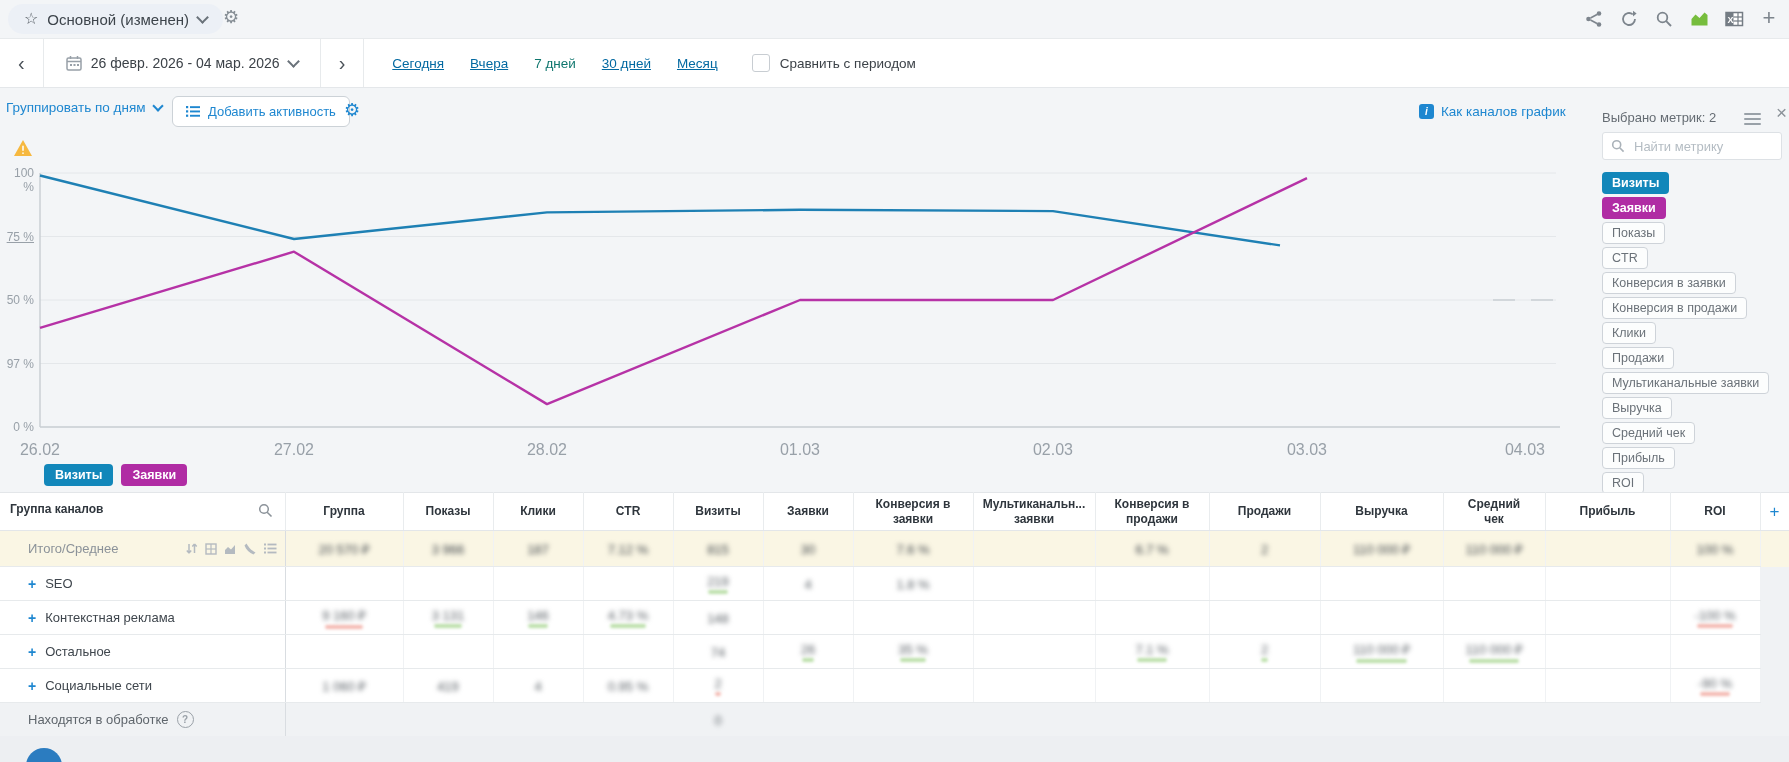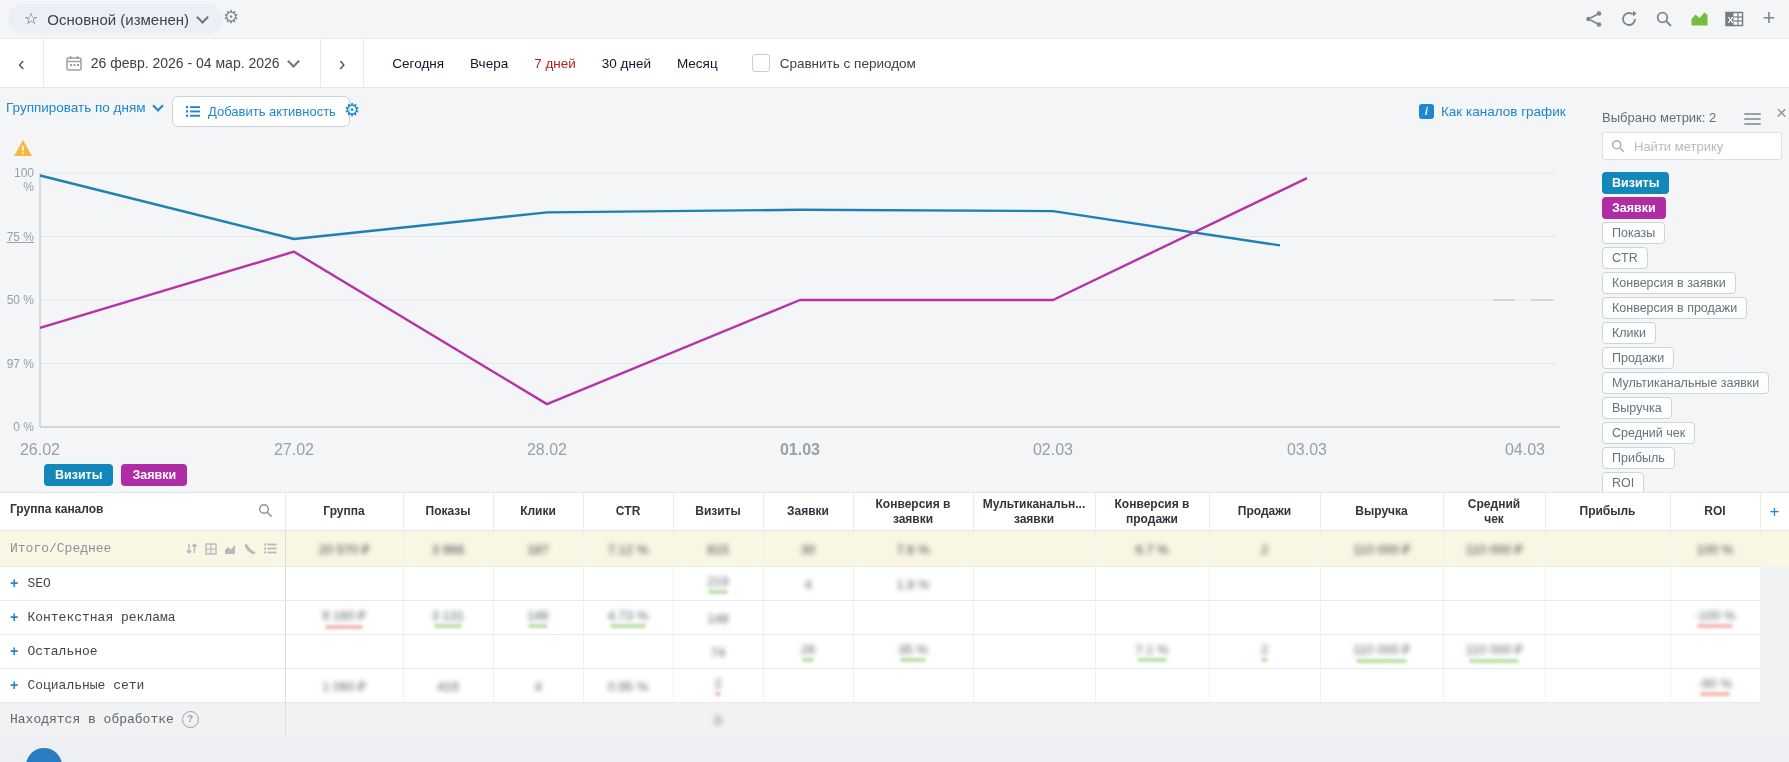--- a/index.html
+++ b/index.html
@@ -18,22 +18,22 @@
   .tico{width:20px;height:20px;display:flex;align-items:center;justify-content:center;cursor:pointer;}
   .plus-big{font-size:22px;color:#7d858d;font-weight:400;line-height:1;margin-top:-2px;}
   
   .datebar{position:absolute;left:0;top:38px;width:1789px;height:48px;background:#fff;
            border-top:1px solid #e7eaec;border-bottom:1px solid #e4e7ea;display:flex;align-items:center;}
   .db-cell{height:48px;display:flex;align-items:center;justify-content:center;border-right:1px solid #e7eaec;}
   .arrow{font-size:20px;color:#4a5158;cursor:pointer;padding:0 18px;line-height:1;}
   .date-ctl{display:flex;align-items:center;gap:9px;padding:0 22px;cursor:pointer;}
   .date-txt{font-size:14px;color:#3c4248;}
   .presets{display:flex;align-items:center;gap:26px;margin-left:28px;}
-  .preset{font-size:13.5px;color:#b91c1c;cursor:pointer;}
-  .preset.link{color:#0f172a;}
+  .preset{font-size:13.5px;color:#0f766e;cursor:pointer;}
+  .preset.link{color:#0369a1;text-decoration:underline;}
   .cmp{display:flex;align-items:center;gap:10px;margin-left:34px;cursor:pointer;}
   .checkbox{width:16px;height:16px;border:1px solid #c8cdd2;border-radius:3px;background:#fff;}
   .cmp-label{font-size:13.5px;color:#3c4248;}
   
   .grp{position:absolute;left:6px;top:100px;display:flex;align-items:center;gap:8px;
        color:#1e87d0;font-size:13.5px;cursor:pointer;}
   .caret-b{width:6px;height:6px;border-right:2px solid #1e87d0;border-bottom:2px solid #1e87d0;
            transform:rotate(45deg);margin-top:-3px;}
   .add-act{position:absolute;left:172px;top:96px;height:31px;border:1px solid #ccd2d7;border-radius:6px;
            background:#fff;display:flex;align-items:center;gap:8px;padding:0 13px;color:#1e87d0;
@@ -68,21 +68,21 @@
   
   .tbl-wrap{position:absolute;left:0;top:492px;width:1789px;}
   table{border-collapse:collapse;table-layout:fixed;width:1789px;background:#fff;}
   th{height:38px;font-size:12px;font-weight:bold;color:#2f363d;background:#fff;text-align:center;
      border-right:1px solid #e9ecee;border-top:1px solid #e3e6e9;border-bottom:1px solid #e3e6e9;
      white-space:pre-line;line-height:1.25;padding:0 2px;box-sizing:border-box;cursor:pointer;}
   th.name-h{text-align:left;padding-left:10px;cursor:default;}
   th.add-h{color:#1e87d0;font-size:17px;font-weight:normal;}
   td{height:34px;border-bottom:1px solid #e7eaec;border-right:1px solid #f0f2f4;text-align:center;
      font-size:13px;color:#5a6066;padding:0;box-sizing:border-box;}
-  td.name{ text-align:left;padding-left:10px;border-right:1px solid #d9dde1;color:#3f464d;font-family:Liberation Mono, monospace;}
+  td.name{ text-align:left;padding-left:28px;border-right:1px solid #d9dde1;color:#3f464d;}
   td.ghost{background:#f0f2f4;border-right:none;border-bottom:none;}
   tr.total td{height:36px;background:#faf6e4;color:#3e444a;}
   tr.total td.name{color:#8b9299;}
   tr.muted td{background:#f0f2f4;color:#5f666c;}
   .expand{color:#1e87d0;font-weight:bold;font-size:14px;margin-right:9px;cursor:pointer;}
   .name-inner{display:flex;align-items:center;}
   .row-icons{margin-left:auto;margin-right:8px;display:flex;gap:7px;align-items:center;}
   .srch-h{float:right;margin-right:10px;margin-top:1px;cursor:pointer;}
   .help{display:inline-flex;width:15px;height:15px;border:1.3px solid #9aa1a8;border-radius:50%;color:#9aa1a8;
         font-size:10px;font-weight:bold;align-items:center;justify-content:center;margin-left:8px;}
@@ -220,21 +220,21 @@
       <div class="ytick" style="top: 420px;">0 %</div>
       <div class="ytick" style="top: 356.5px;">97 %</div>
       <div class="ytick" style="top: 293px;">50 %</div>
       <div class="ytick" style="top: 229.5px; text-decoration: underline;">75 %</div>
       <div class="ytick" style="top: 166px;">100 %</div>
     </div>
   <div id="xticks">
       <div class="xtick" style="left: 18px;">26.02</div>
       <div class="xtick" style="left: 272px;">27.02</div>
       <div class="xtick" style="left: 525px;">28.02</div>
-      <div class="xtick" style="left: 778px; font-weight: bold;">01.03</div>
+      <div class="xtick" style="left: 778px;">01.03</div>
       <div class="xtick" style="left: 1031px;">02.03</div>
       <div class="xtick" style="left: 1285px;">03.03</div>
       <div class="xtick" style="left: 1503px;">04.03</div>
     </div>
   <svg id="chart" class="chart-svg" width="1580" height="305">
       <line x1="40" y1="223.5" x2="1556" y2="223.5" stroke="#e4e7ea" stroke-width="1"></line>
       <line x1="40" y1="160" x2="1556" y2="160" stroke="#e4e7ea" stroke-width="1"></line>
       <line x1="40" y1="96.5" x2="1556" y2="96.5" stroke="#e4e7ea" stroke-width="1"></line>
       <line x1="40" y1="33" x2="1556" y2="33" stroke="#e4e7ea" stroke-width="1"></line>
       <line x1="1493" y1="160" x2="1515" y2="160" stroke="#d2d7db" stroke-width="2"></line>

